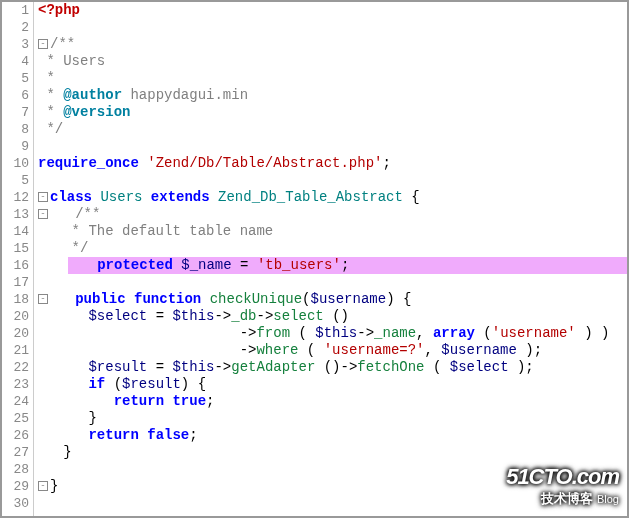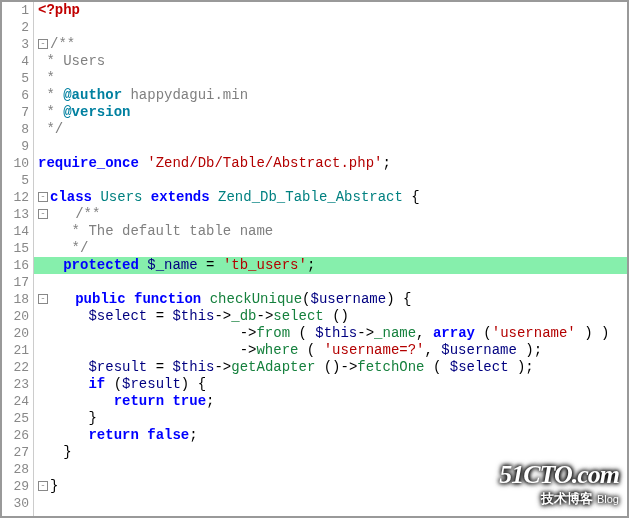--- a/index.html
+++ b/index.html
@@ -29,21 +29,21 @@
     font-size: 13px;
   }
   .gutter div { height: 17px; }
   .code {
     flex: 1;
     line-height: 17px;
     white-space: pre;
     position: relative;
   }
   .line { height: 17px; padding-left: 4px; }
-  .highlight { background: #86efac; }
+  .highlight { background: #f0abfc; margin-left: 34px; }
   .fold {
     display: inline-block;
     width: 10px;
     height: 10px;
     border: 1px solid #888;
     color: #888;
     font-size: 9px;
     line-height: 8px;
     text-align: center;
     vertical-align: middle;
@@ -64,21 +64,21 @@
   .watermark {
     position: absolute;
     right: 8px;
     bottom: 8px;
     text-align: right;
     color: #fff;
     text-shadow: 0 0 4px #000, 0 0 4px #000, 0 0 6px #000;
     font-family: Arial, sans-serif;
     pointer-events: none;
   }
-  .watermark .big { font-size: 26px; font-weight: 900; font-style: italic; letter-spacing: -1px; font-family: Liberation Serif, serif; }
+  .watermark .big { font-size: 22px; font-weight: 900; font-style: italic; letter-spacing: -1px; }
   .watermark .small { font-size: 13px; font-weight: bold; }
   .watermark .blog { font-size: 11px; font-weight: normal; margin-left: 4px;}
 </style>
 </head>
 <body>
 
 <div class="editor">
   <div class="gutter" id="gutter">
       <div>1</div>
       <div>2</div>

